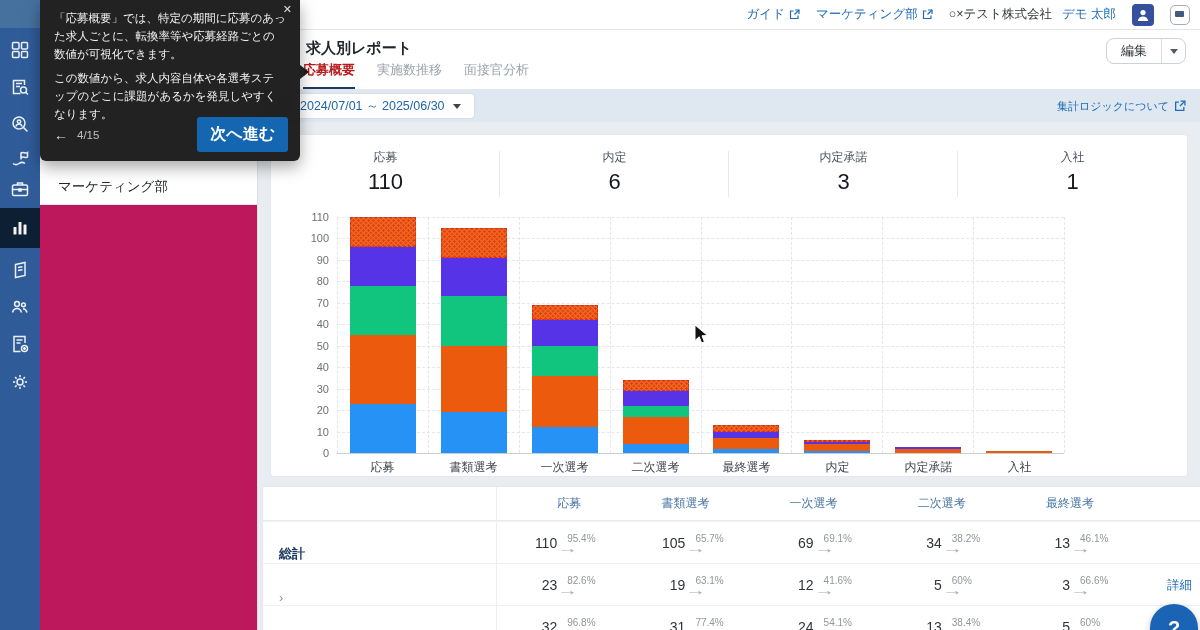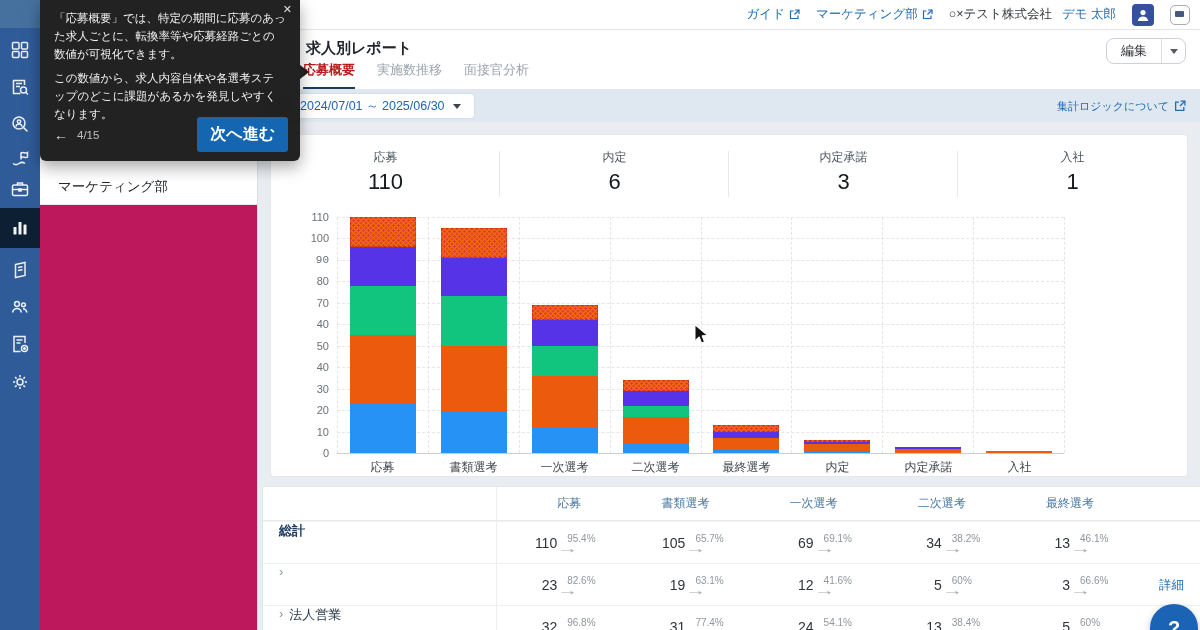--- a/index.html
+++ b/index.html
@@ -117,32 +117,32 @@
     font-size:12px; color:#3f464d; white-space:nowrap;
   }
   
   .table-card {
     margin:9px 0 0 4px; background:#ffffff; border:1px solid #e4e7eb; border-right:none;
     height:170px; overflow:hidden;
   }
   .trow { display:flex; align-items:center; height:42px; border-top:1px solid #eef0f2; }
   .trow.head { height:34px; border-top:none; border-bottom:1px solid #e8eaed; }
   .tlabel {
-    width:234px; flex:none; align-self:stretch; display:flex; align-items:flex-start;
+    width:234px; flex:none; align-self:stretch; display:flex; align-items:flex-end;
     padding-left:16px; gap:6px; border-right:1px solid #eceef1; font-size:13px; color:#2a3a4a; cursor:pointer;
   }
   .trow.total .tlabel { font-weight:bold; color:#1c3a5e; cursor:default; }
   .chev { color:#8b95a0; font-size:13px; }
   .tcell { flex:1; display:flex; align-items:center; justify-content:flex-end; gap:10px; padding-right:18px; }
   .thead-cell { flex:1; text-align:right; padding-right:44px; font-size:12px; color:#4a77a4; }
   .tnum { font-size:14px; color:#30353a; min-width:28px; text-align:right; }
   .rate { display:flex; flex-direction:column; width:40px; }
   .rate-val { font-size:10px; color:#8f969d; }
   .rate-arrow { font-size:14px; color:#a4abb2; line-height:9px; transform:scaleX(1.5); }
-  .tdetail { width:62px; flex:none; text-align:right; padding-right:16px; }
+  .tdetail { width:62px; flex:none; text-align:right; padding-right:8px; }
   .detail-link { font-size:12.5px; color:#1f6cb5; cursor:pointer; }
   
   .tour {
     position:absolute; left:40px; top:0; width:260px; height:161px;
     background:rgba(25,25,25,0.96); border-radius:0 0 6px 6px; z-index:50;
     box-shadow:0 6px 16px rgba(0,0,0,.35); color:#f2f2f2; padding:10px 14px;
   }
   .tour p { font-size:11.5px; line-height:1.55; margin-bottom:7px; }
   .tour-close { position:absolute; top:3px; right:8px; color:rgba(255,255,255,.85); font-size:11px; cursor:pointer; }
   .tour-footer { position:absolute; left:14px; right:12px; bottom:9px; display:flex; align-items:center; }
@@ -345,21 +345,21 @@
           <div class="ytick" style="top: 63.6364%;">40</div>
           <div class="gridline" style="top: 54.5455%;"></div>
           <div class="ytick" style="top: 54.5455%;">50</div>
           <div class="gridline" style="top: 45.4545%;"></div>
           <div class="ytick" style="top: 45.4545%;">40</div>
           <div class="gridline" style="top: 36.3636%;"></div>
           <div class="ytick" style="top: 36.3636%;">70</div>
           <div class="gridline" style="top: 27.2727%;"></div>
           <div class="ytick" style="top: 27.2727%;">80</div>
           <div class="gridline" style="top: 18.1818%;"></div>
-          <div class="ytick" style="top: 18.1818%; font-family: Liberation Mono, monospace;">90</div>
+          <div class="ytick" style="top: 18.1818%;">90</div>
           <div class="gridline" style="top: 9.09091%;"></div>
           <div class="ytick" style="top: 9.09091%; margin-left: 44px;">100</div>
           <div class="gridline" style="top: 0%;"></div>
           <div class="ytick" style="top: 0%;">110</div>
           <div class="slot" style="left: 0%; width: 12.5%;">
             <div class="bar">
               <div class="seg" style="height: 20.9091%; background-color: rgb(39, 146, 245);"></div>
               <div class="seg" style="height: 29.0909%; background-color: rgb(235, 90, 13);"></div>
               <div class="seg" style="height: 20.9091%; background-color: rgb(18, 197, 126);"></div>
               <div class="seg" style="height: 16.3636%; background-color: rgb(86, 51, 230);"></div>

